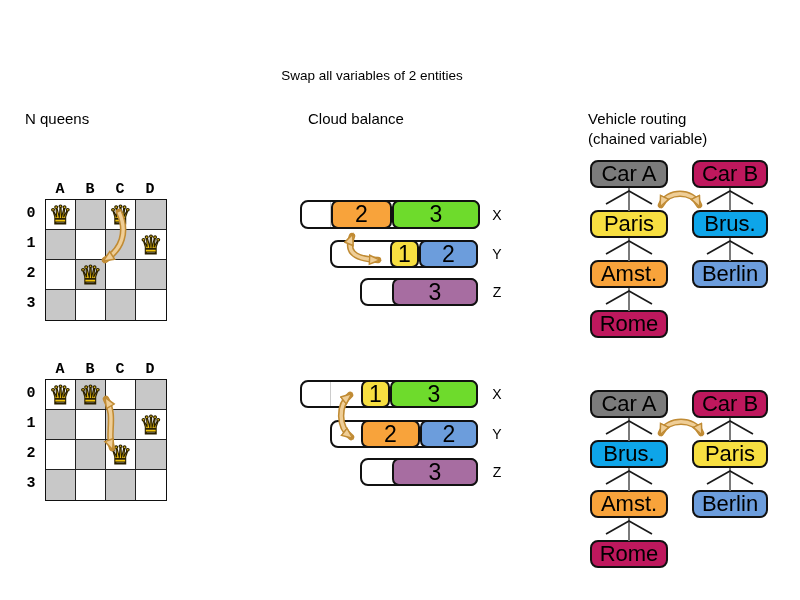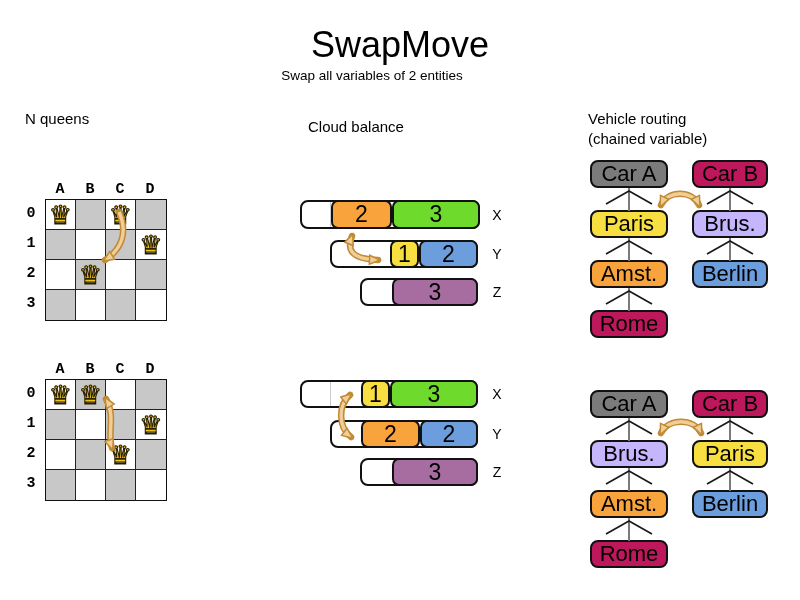--- a/index.html
+++ b/index.html
@@ -25,38 +25,37 @@
   .cseg{border:2px solid #111;border-radius:7px;display:flex;align-items:center;justify-content:center;
         font-size:23px;}
   .cseg.orange{background:#F8A33B;} .cseg.green{background:#6EDB2C;}
   .cseg.yellow{background:#F7DF41;} .cseg.blue{background:#6C9DDC;} .cseg.purple{background:#A76DA1;}
   .faint{width:1px;background:#ccc;}
   .xyz{font-size:14px;width:16px;text-align:center;}
   
   .vb{border:2px solid #111;border-radius:8px;display:flex;align-items:center;justify-content:center;
       font-size:22px;height:28px;}
   .vb.cara{background:#7B7B7B;} .vb.carb{background:#be185d;}
-  .vb.yellow{background:#F7DF41;} .vb.green{background:#c4b5fd;} .vb.orange{background:#F8A33B;}
+  .vb.yellow{background:#F7DF41;} .vb.green{background:#0ea5e9;} .vb.orange{background:#F8A33B;}
   .vb.blue{background:#6C9DDC;} .vb.purple{background:#be185d;}
   svg.overlay{position:absolute;left:0;top:0;pointer-events:none;}
   .au{stroke:#C08B34;stroke-width:6.5;fill:none;stroke-linecap:round;}
   .ao{stroke:#EFCE97;stroke-width:3.4;fill:none;}
   .chain-line{stroke:#7a7a7a;stroke-width:2;}
   .chev{stroke:#1a1a1a;stroke-width:1.7;fill:none;}
 </style>
 </head>
 <body>
 
 <div id="canvas">
 
-  <div class="abs title">SwapMove</div>
   <div class="abs subtitle">Swap all variables of 2 entities</div>
 
   <div class="abs sec-h" style="left:25px;top:110px;width:160px;">N queens</div>
-  <div class="abs sec-h" style="left:308px;top:110px;width:180px;margin-top:8px;">Cloud balance</div>
+  <div class="abs sec-h" style="left:308px;top:110px;width:180px;">Cloud balance</div>
   <div class="abs sec-h" style="left:588px;top:110px;width:184px;">Vehicle routing</div>
   <div class="abs sec-h" style="left:588px;top:130px;width:184px;">(chained variable)</div>
 
   <div class="abs blab" style="left:45px;top:181px;width:30px;">A</div>
   <div class="abs blab" style="left:75px;top:181px;width:30px;">B</div>
   <div class="abs blab" style="left:105px;top:181px;width:30px;">C</div>
   <div class="abs blab" style="left:135px;top:181px;width:30px;">D</div>
   <div class="abs blab" style="left:22px;top:199px;width:18px;line-height:30px;">0</div>
   <div class="abs blab" style="left:22px;top:229px;width:18px;line-height:30px;">1</div>
   <div class="abs blab" style="left:22px;top:259px;width:18px;line-height:30px;">2</div>

